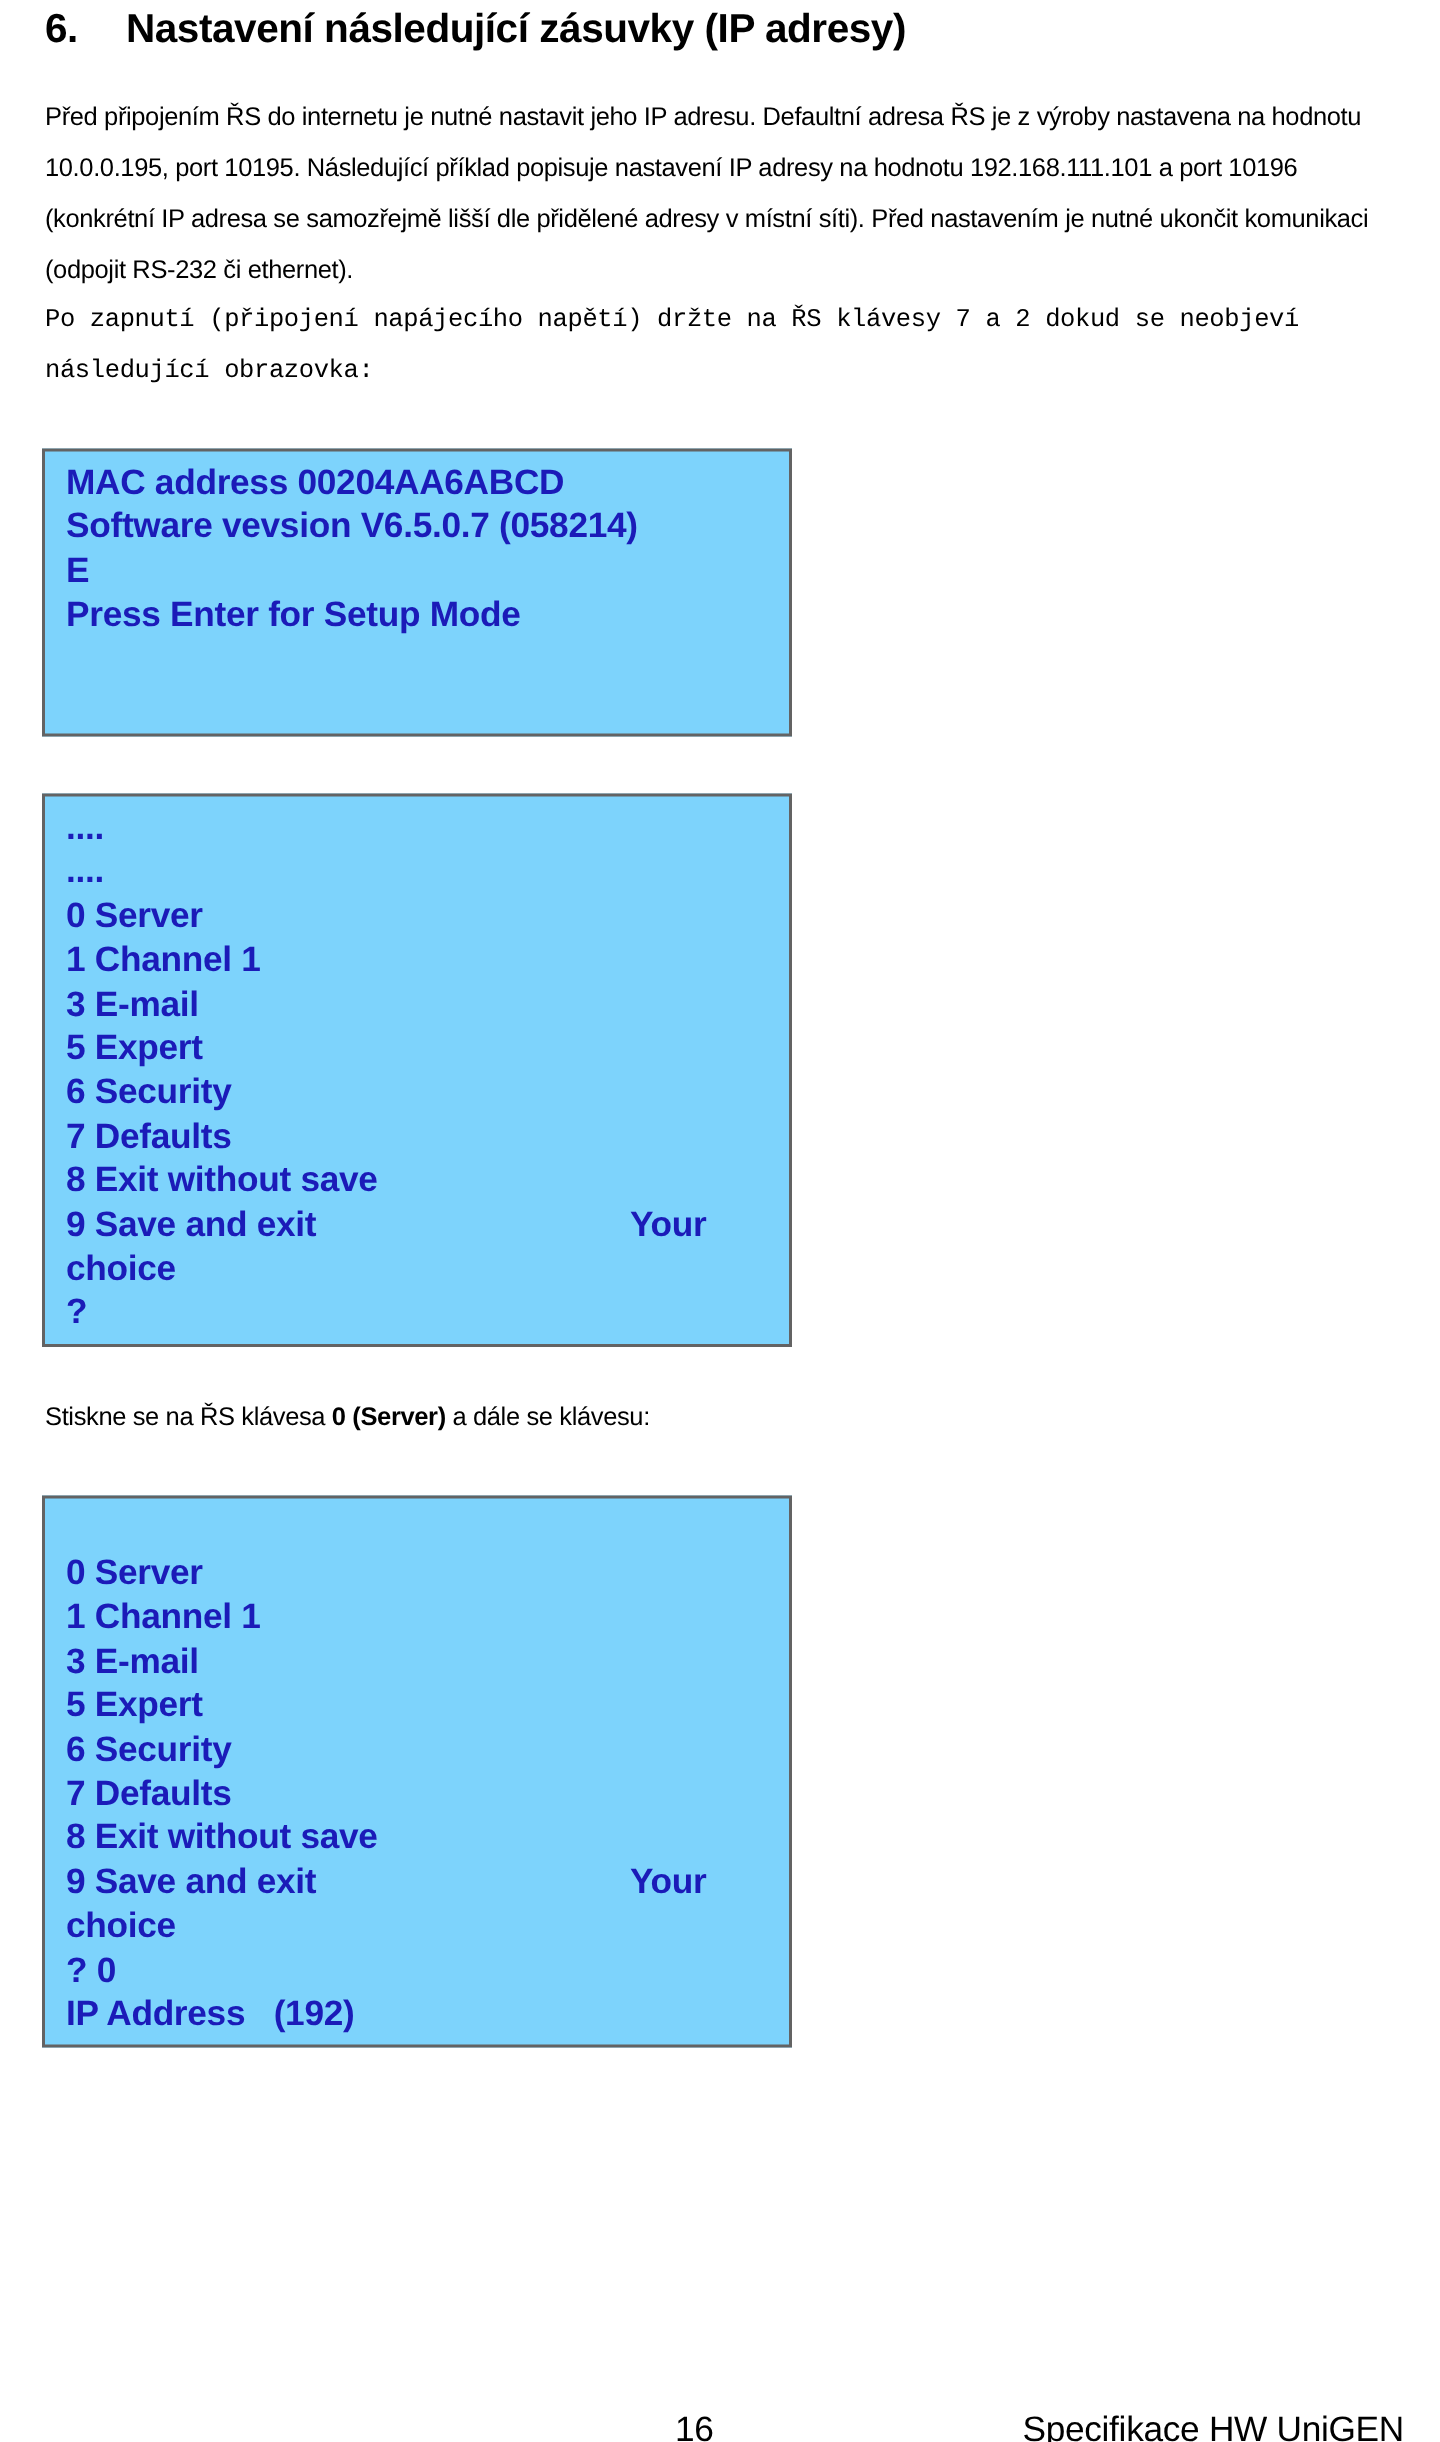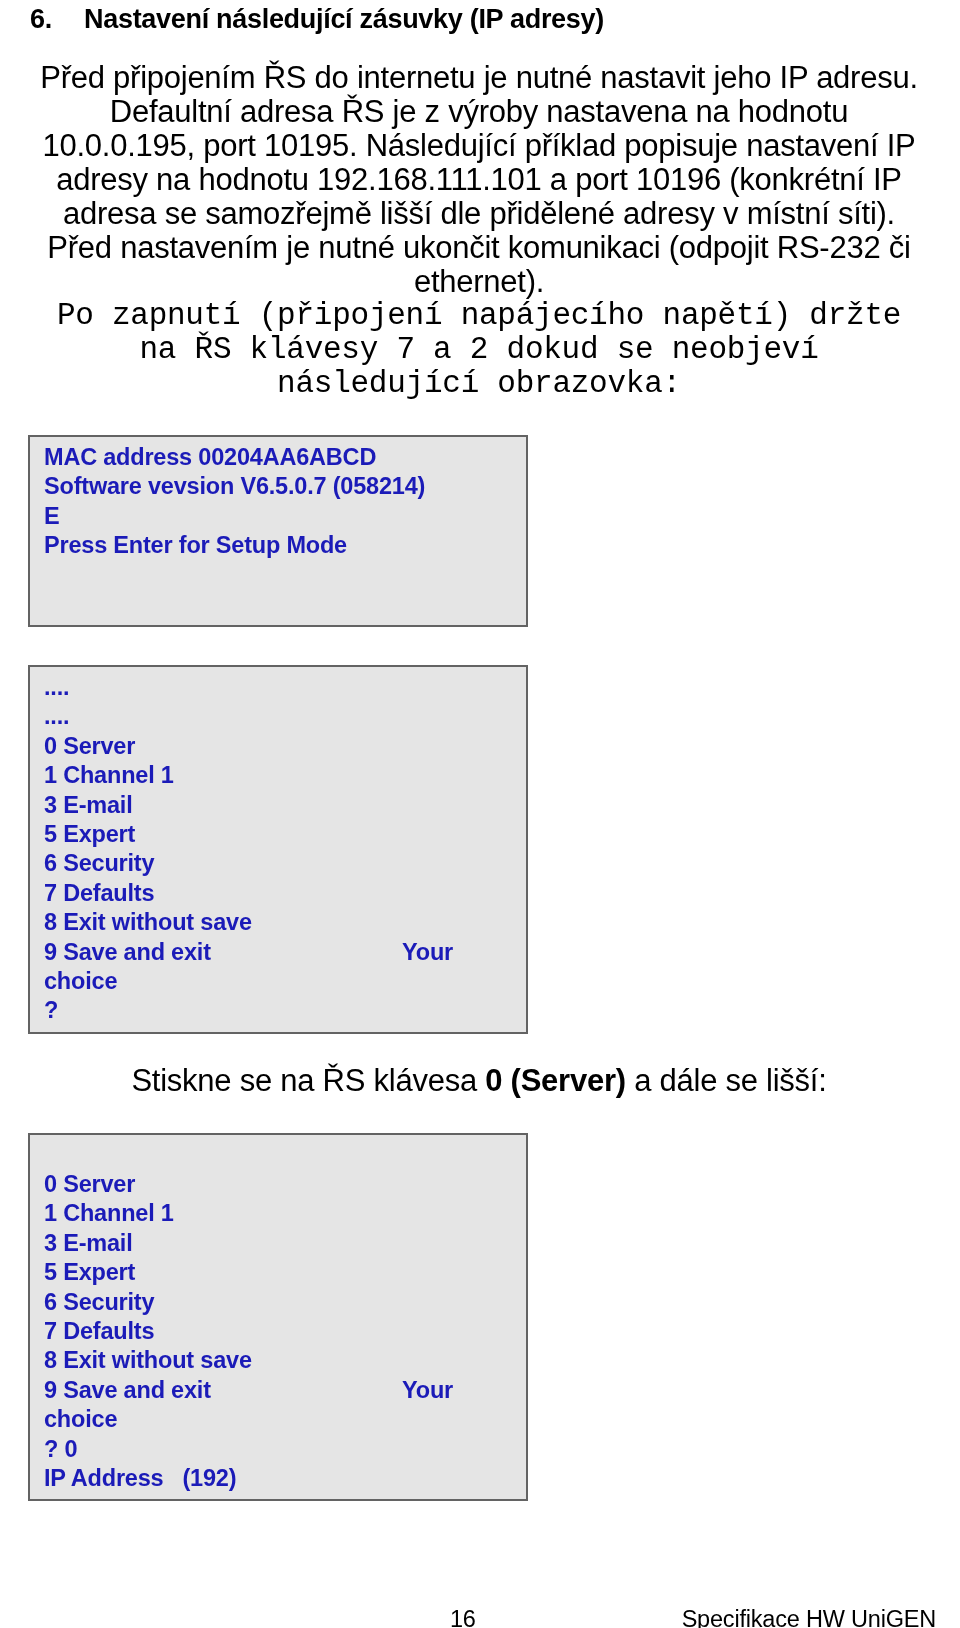--- a/index.html
+++ b/index.html
@@ -36,39 +36,39 @@
   .heading .num {
     width: 54px;
     flex: 0 0 54px;
   }
   .heading .txt {
     flex: 1 1 auto;
   }
 
   
   .para {
-    font-size: 31px;
+    font-size: 17px;
     line-height: 34px;
     letter-spacing: -0.25px;
     margin-left: 6px;
     margin-right: 8px;
-    text-align: center;
+    text-align: left;
     white-space: normal;
   }
   .para b { font-weight: bold; }
   .p-first { margin-top: 26px; }
   .p-second { margin-top: 0px; font-family: Liberation Mono, monospace; }
   .p-enter { margin-top: 36px; }
   .p-stiskne { margin-top: 30px; }
   .p-pokud { margin-top: 33px; }
 
   
   .term {
     border: 2px solid #636363;
-    background: #e5e5e5;
+    background: #7dd3fc;
     box-sizing: border-box;
     color: #1b1bb8;
     font-weight: bold;
     font-size: 23.5px;
     line-height: 29.4px;
     letter-spacing: -0.2px;
     width: 500px;
     margin-left: 4px;
     padding: 6px 0 6px 14px;
   }
@@ -79,21 +79,21 @@
   }
   .term .line.blank { color: transparent; }
   .term .row {
     display: flex;
     white-space: pre;
     height: 29.4px;
   }
   .term .row .left { flex: 0 0 auto; }
   .term .row .right {
     position: absolute;
-    left: 372px;
+    left: 390px;
   }
   .term-wrap { position: relative; }
 
   .box1 { margin-top: 34px; height: 192px; }
   .box2 { margin-top: 38px; }
   .box3 { margin-top: 35px; }
 
   
   .footer {
     position: absolute;
@@ -146,21 +146,21 @@
     <span class="line">7 Defaults</span>
     <span class="line">8 Exit without save</span>
     <div class="row">
       <span class="left">9 Save and exit</span>
       <span class="right">Your</span>
     </div>
     <span class="line">choice</span>
     <span class="line">?</span>
   </div>
 
-  <div class="para p-stiskne"><span>Stiskne se na ŘS klávesa </span><b>0 (Server)</b><span> a dále se lišší:</span></div>
+  <div class="para p-stiskne"><span>Stiskne se na ŘS klávesa </span><b>0 (Server)</b><span> a dále se klávesu:</span></div>
 
   <div class="term box3 term-wrap">
     <span class="line blank">&nbsp;</span>
     <span class="line">0 Server</span>
     <span class="line">1 Channel 1</span>
     <span class="line">3 E-mail</span>
     <span class="line">5 Expert</span>
     <span class="line">6 Security</span>
     <span class="line">7 Defaults</span>
     <span class="line">8 Exit without save</span>

